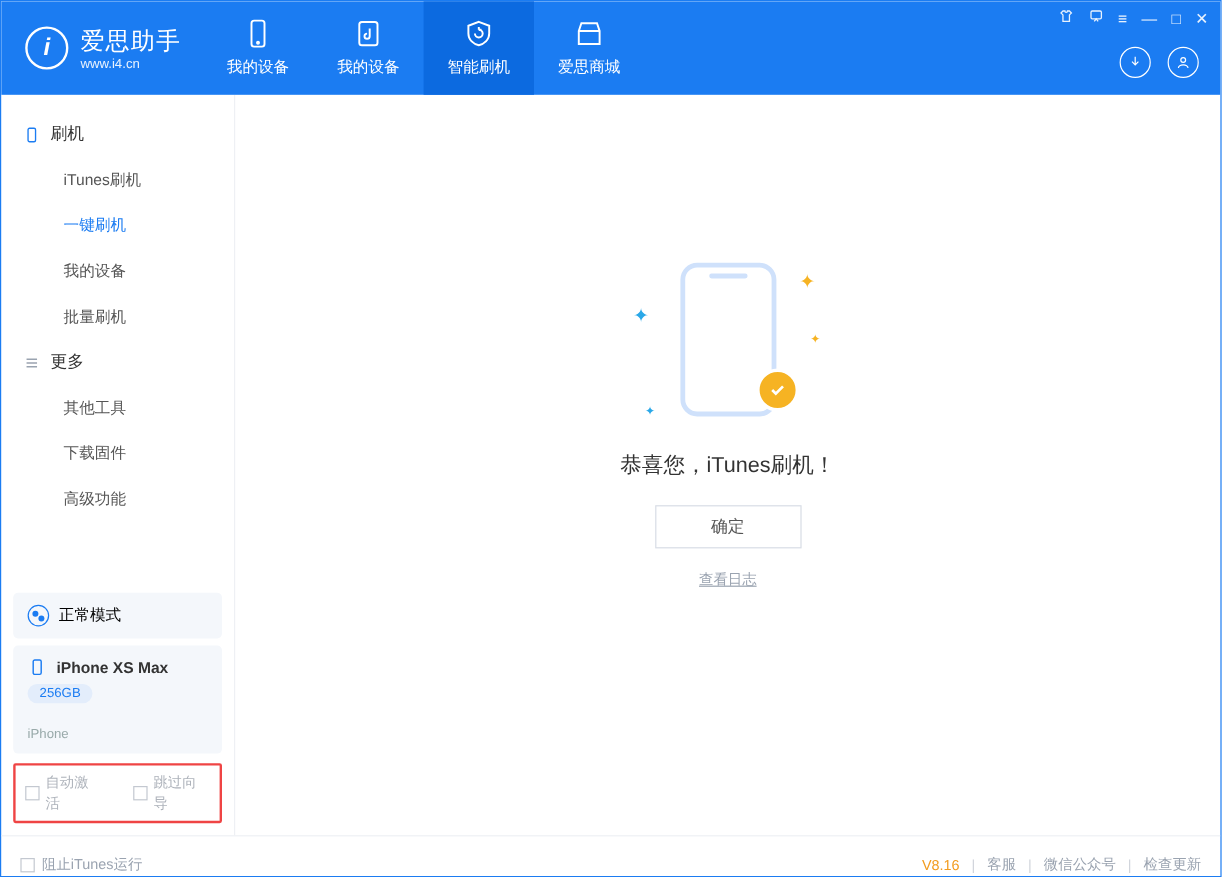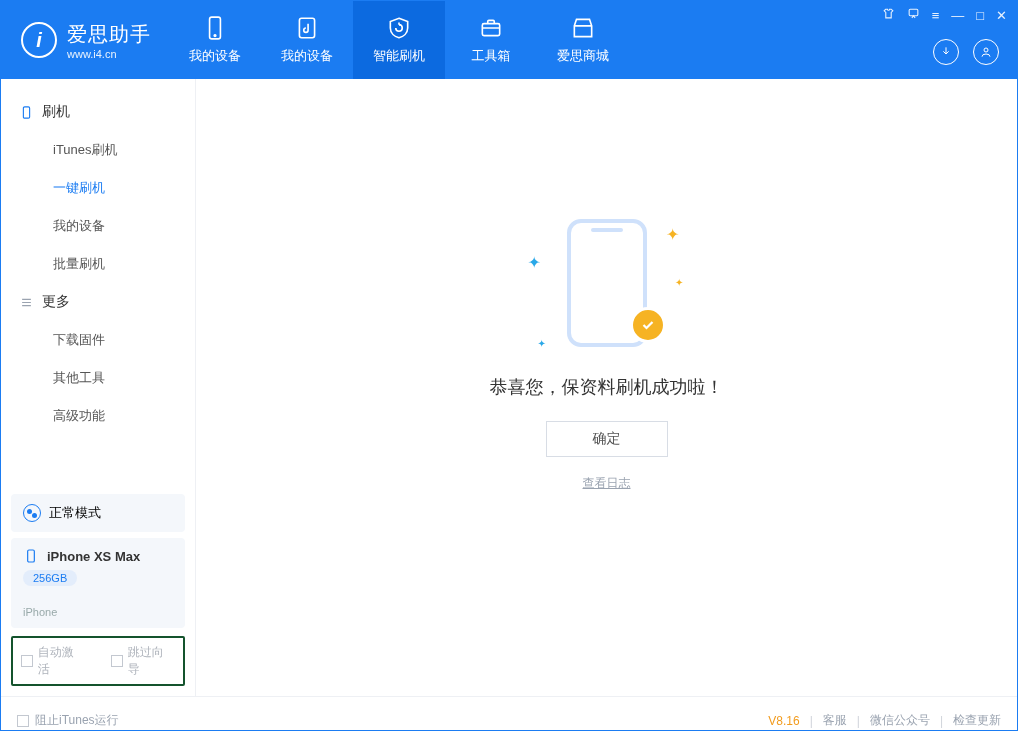--- a/index.html
+++ b/index.html
@@ -33,21 +33,21 @@
 .mode-card, .device-card { margin:6px 10px; background:#f4f7fb; border-radius:4px; padding:10px 12px; font-size:13px; }
 .mode-card { display:flex; align-items:center; gap:8px; }
 .mode-card .mode-icon { width:18px; height:18px; border:1.5px solid #1b7cf2; border-radius:50%; position:relative; }
 .mode-card .mode-icon::before, .mode-card .mode-icon::after { content:""; position:absolute; background:#1b7cf2; border-radius:50%; }
 .mode-card .mode-icon::before { width:5px;height:5px; left:3px; top:4px; }
 .mode-card .mode-icon::after { width:5px;height:5px; right:3px; bottom:3px; }
 .device-card .dev-row { display:flex; align-items:center; gap:8px; font-weight:bold; color:#333; }
 .dev-row svg { stroke:#1b7cf2; fill:none; }
 .storage-badge { display:inline-block; margin-top:6px; padding:2px 10px; font-size:11px; color:#1b7cf2; background:#e3edfb; border-radius:10px; }
 .dev-type { margin-top:20px; font-size:11px; color:#9aa; }
-.options-row { margin:8px 10px 10px; padding:6px 8px; display:flex; gap:26px; border:2px solid #14532d; border-radius:2px; }
+.options-row { margin:8px 10px 10px; padding:6px 8px; display:flex; gap:26px; border:2px solid #ef4444; border-radius:2px; }
 .opt { display:flex; align-items:center; gap:5px; font-size:12px; color:#aeb3bb; cursor:pointer; }
 .opt .cb { width:12px; height:12px; border:1px solid #c3c8d0; }
 
 
 .main { flex:1; position:relative; display:flex; flex-direction:column; align-items:center; }
 .illus { margin-top:140px; position:relative; width:150px; height:130px; }
 .phone { width:80px; height:128px; border:4px solid #cfe1fb; border-radius:14px; margin:0 auto; position:relative; background:#fff; }
 .phone::before { content:""; position:absolute; left:50%; top:5px; transform:translateX(-50%); width:32px; height:4px; background:#cfe1fb; border-radius:3px; }
 .check-badge { position:absolute; right:16px; bottom:6px; width:36px; height:36px; background:#f6b323; border-radius:50%; display:flex; align-items:center; justify-content:center; border:3px solid #fff; }
 .check-badge svg { stroke:#fff; fill:none; stroke-width:3; }
@@ -92,27 +92,20 @@
         </svg>
       <span>我的设备</span>
     </div>
     <div class="tab active">
       <svg viewBox="0 0 24 24">
           <path d="M12 3 L20 6 V12 C20 17 16 20 12 21 C8 20 4 17 4 12 V6 Z" fill="none" stroke="#fff" stroke-width="1.5"></path>
           <path d="M9 12 A3 3 0 1 0 12 9" fill="none" stroke="#fff" stroke-width="1.5"></path>
           <path d="M12 9 L12 7 M12 9 L14 9" stroke="#fff" stroke-width="1.5"></path>
         </svg>
       <span>智能刷机</span>
-    </div>
-    <div class="tab">
-      <svg viewBox="0 0 24 24">
-          <rect x="4" y="8" width="16" height="11" rx="1.5" fill="none" stroke="#fff" stroke-width="1.5"></rect>
-          <path d="M9 8 V6 a1 1 0 0 1 1-1 h4 a1 1 0 0 1 1 1 V8 M4 12 H20" stroke="#fff" stroke-width="1.5" fill="none"></path>
-        </svg>
-      <span>工具箱</span>
     </div>
     <div class="tab">
       <svg viewBox="0 0 24 24">
           <path d="M4 10 L6 4 H18 L20 10 V20 H4 Z M4 10 H20" fill="none" stroke="#fff" stroke-width="1.5"></path>
         </svg>
       <span>爱思商城</span>
     </div>
   </div>
   <div class="win-controls">
     <span><svg width="13" height="13" viewBox="0 0 24 24" fill="none" stroke="#fff" stroke-width="2">
@@ -154,22 +147,22 @@
     <div class="sub-item active">一键刷机</div>
     <div class="sub-item">我的设备</div>
     <div class="sub-item">批量刷机</div>
 
     <div class="group-hdr">
       <svg viewBox="0 0 24 24" stroke="#9aa3b0" stroke-width="1.8">
           <path d="M5 7 H19 M5 12 H19 M5 17 H19"></path>
         </svg>
       <span>更多</span>
     </div>
+    <div class="sub-item">其他工具</div>
     <div class="sub-item">下载固件</div>
-    <div class="sub-item">其他工具</div>
     <div class="sub-item">高级功能</div>
 
     <div class="side-bottom">
       <div class="mode-card">
         <div class="mode-icon"></div>
         <span>正常模式</span>
       </div>
       <div class="device-card">
         <div class="dev-row">
           <svg width="16" height="16" viewBox="0 0 24 24" stroke-width="1.8">
@@ -199,21 +192,21 @@
       <span class="spark s2">✦</span>
       <span class="spark s3">✦</span>
       <span class="spark s4">✦</span>
       <div class="phone"></div>
       <div class="check-badge">
           <svg width="18" height="18" viewBox="0 0 24 24">
             <path d="M6 12 L10 16 L18 8"></path>
           </svg>
         </div>
     </div>
-    <div class="success-text">恭喜您，保资料刷机成功啦！</div>
+    <div class="success-text">恭喜您，iTunes刷机！</div>
     <button class="ok-btn">确定</button>
     <a class="log-link">查看日志</a>
   </div>
 </div>
 
 <div class="footer">
   <div class="left">
     <span class="cb"></span>
     <span>阻止iTunes运行</span>
   </div>

